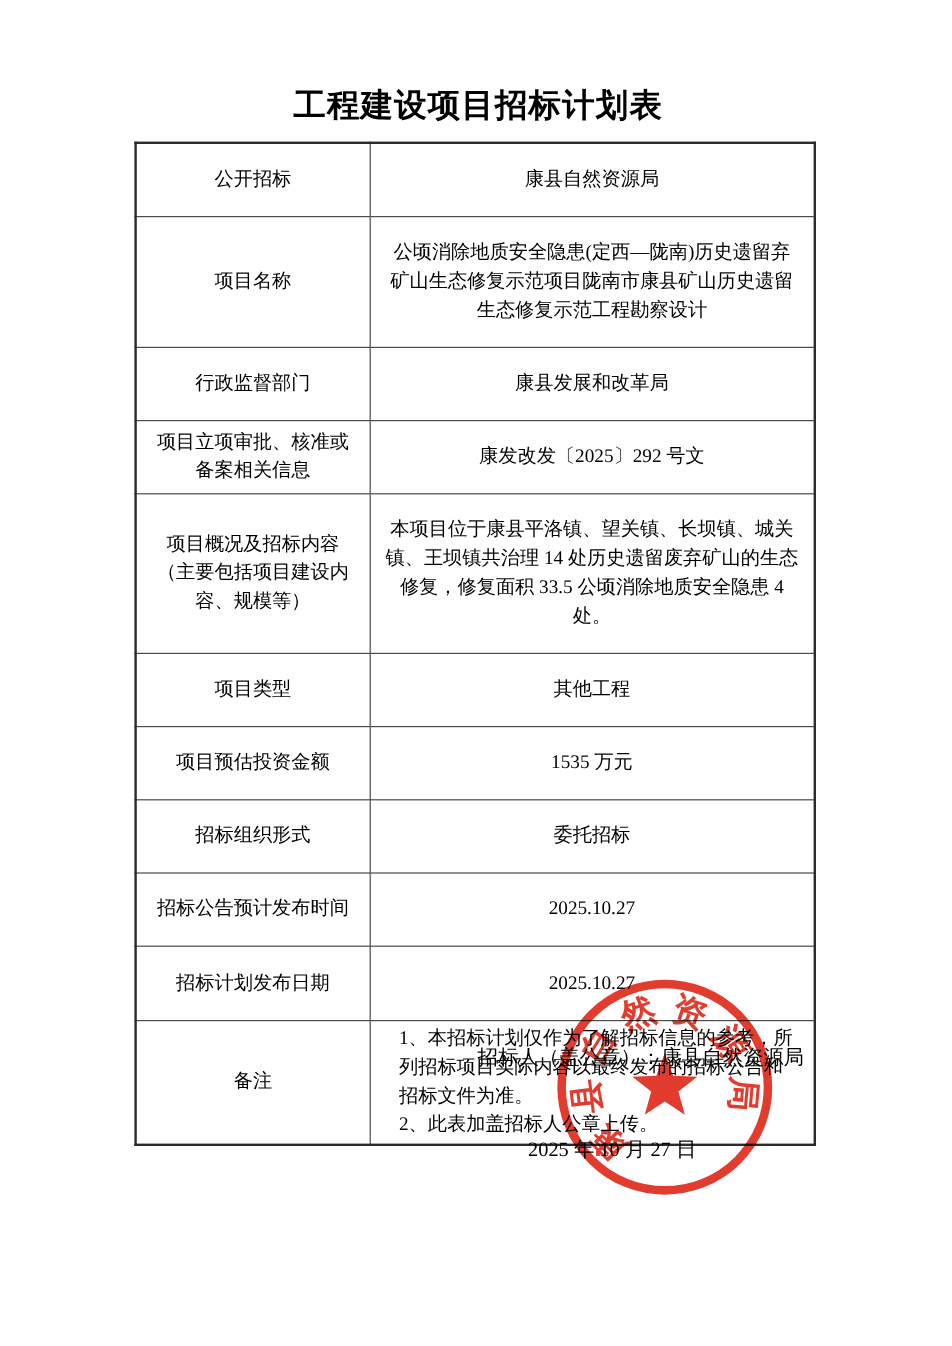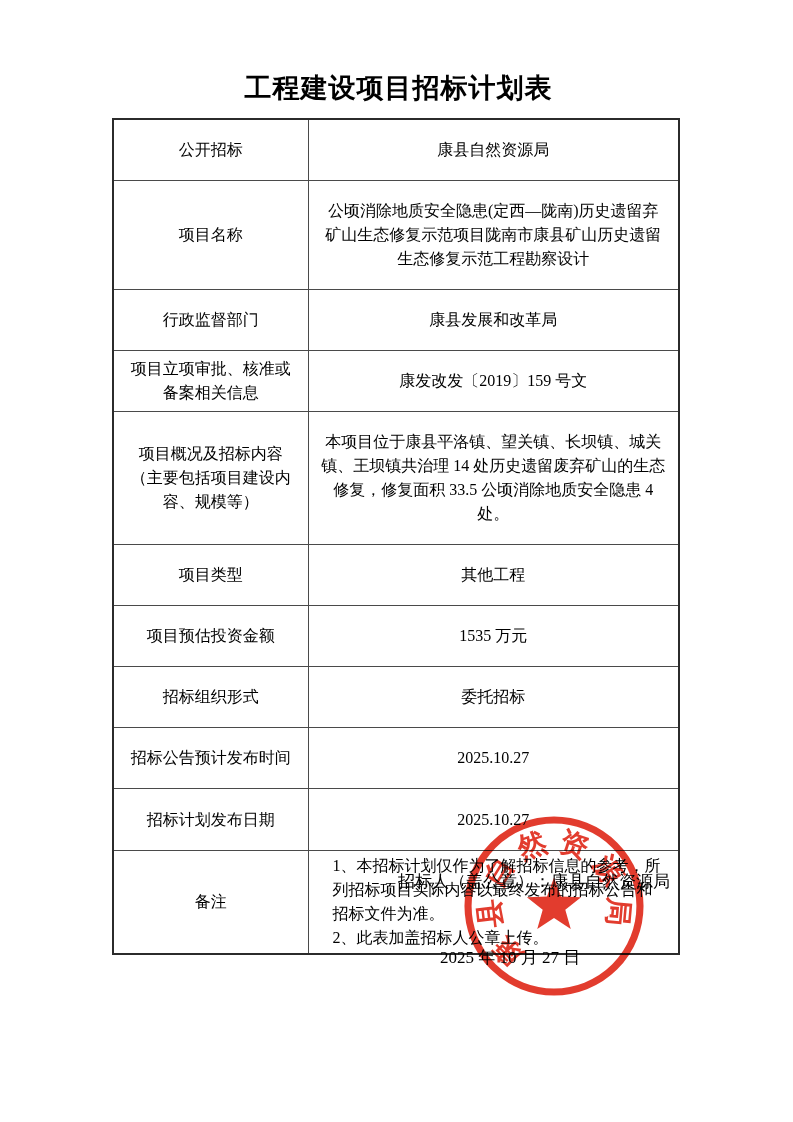--- a/index.html
+++ b/index.html
@@ -104,21 +104,21 @@
     <tr style="height:68px">
       <td class="label-cell">项目名称</td>
       <td class="value-cell">公顷消除地质安全隐患(定西—陇南)历史遗留弃矿山生态修复示范项目陇南市康县矿山历史遗留生态修复示范工程勘察设计</td>
     </tr>
     <tr style="height:42px">
       <td class="label-cell">行政监督部门</td>
       <td class="value-cell">康县发展和改革局</td>
     </tr>
     <tr style="height:61px">
       <td class="label-cell">项目立项审批、核准或备案相关信息</td>
-      <td class="value-cell">康发改发〔2019〕159 号文</td>
+      <td class="value-cell">康发改发〔2025〕292 号文</td>
     </tr>
     <tr style="height:110px">
       <td class="label-cell">项目概况及招标内容（主要包括项目建设内容、规模等）</td>
       <td class="value-cell">本项目位于康县平洛镇、望关镇、长坝镇、城关镇、王坝镇共治理 14 处历史遗留废弃矿山的生态修复，修复面积 33.5 公顷消除地质安全隐患 4 处。</td>
     </tr>
     <tr style="height:52px">
       <td class="label-cell">项目类型</td>
       <td class="value-cell">其他工程</td>
     </tr>
     <tr style="height:53px">

